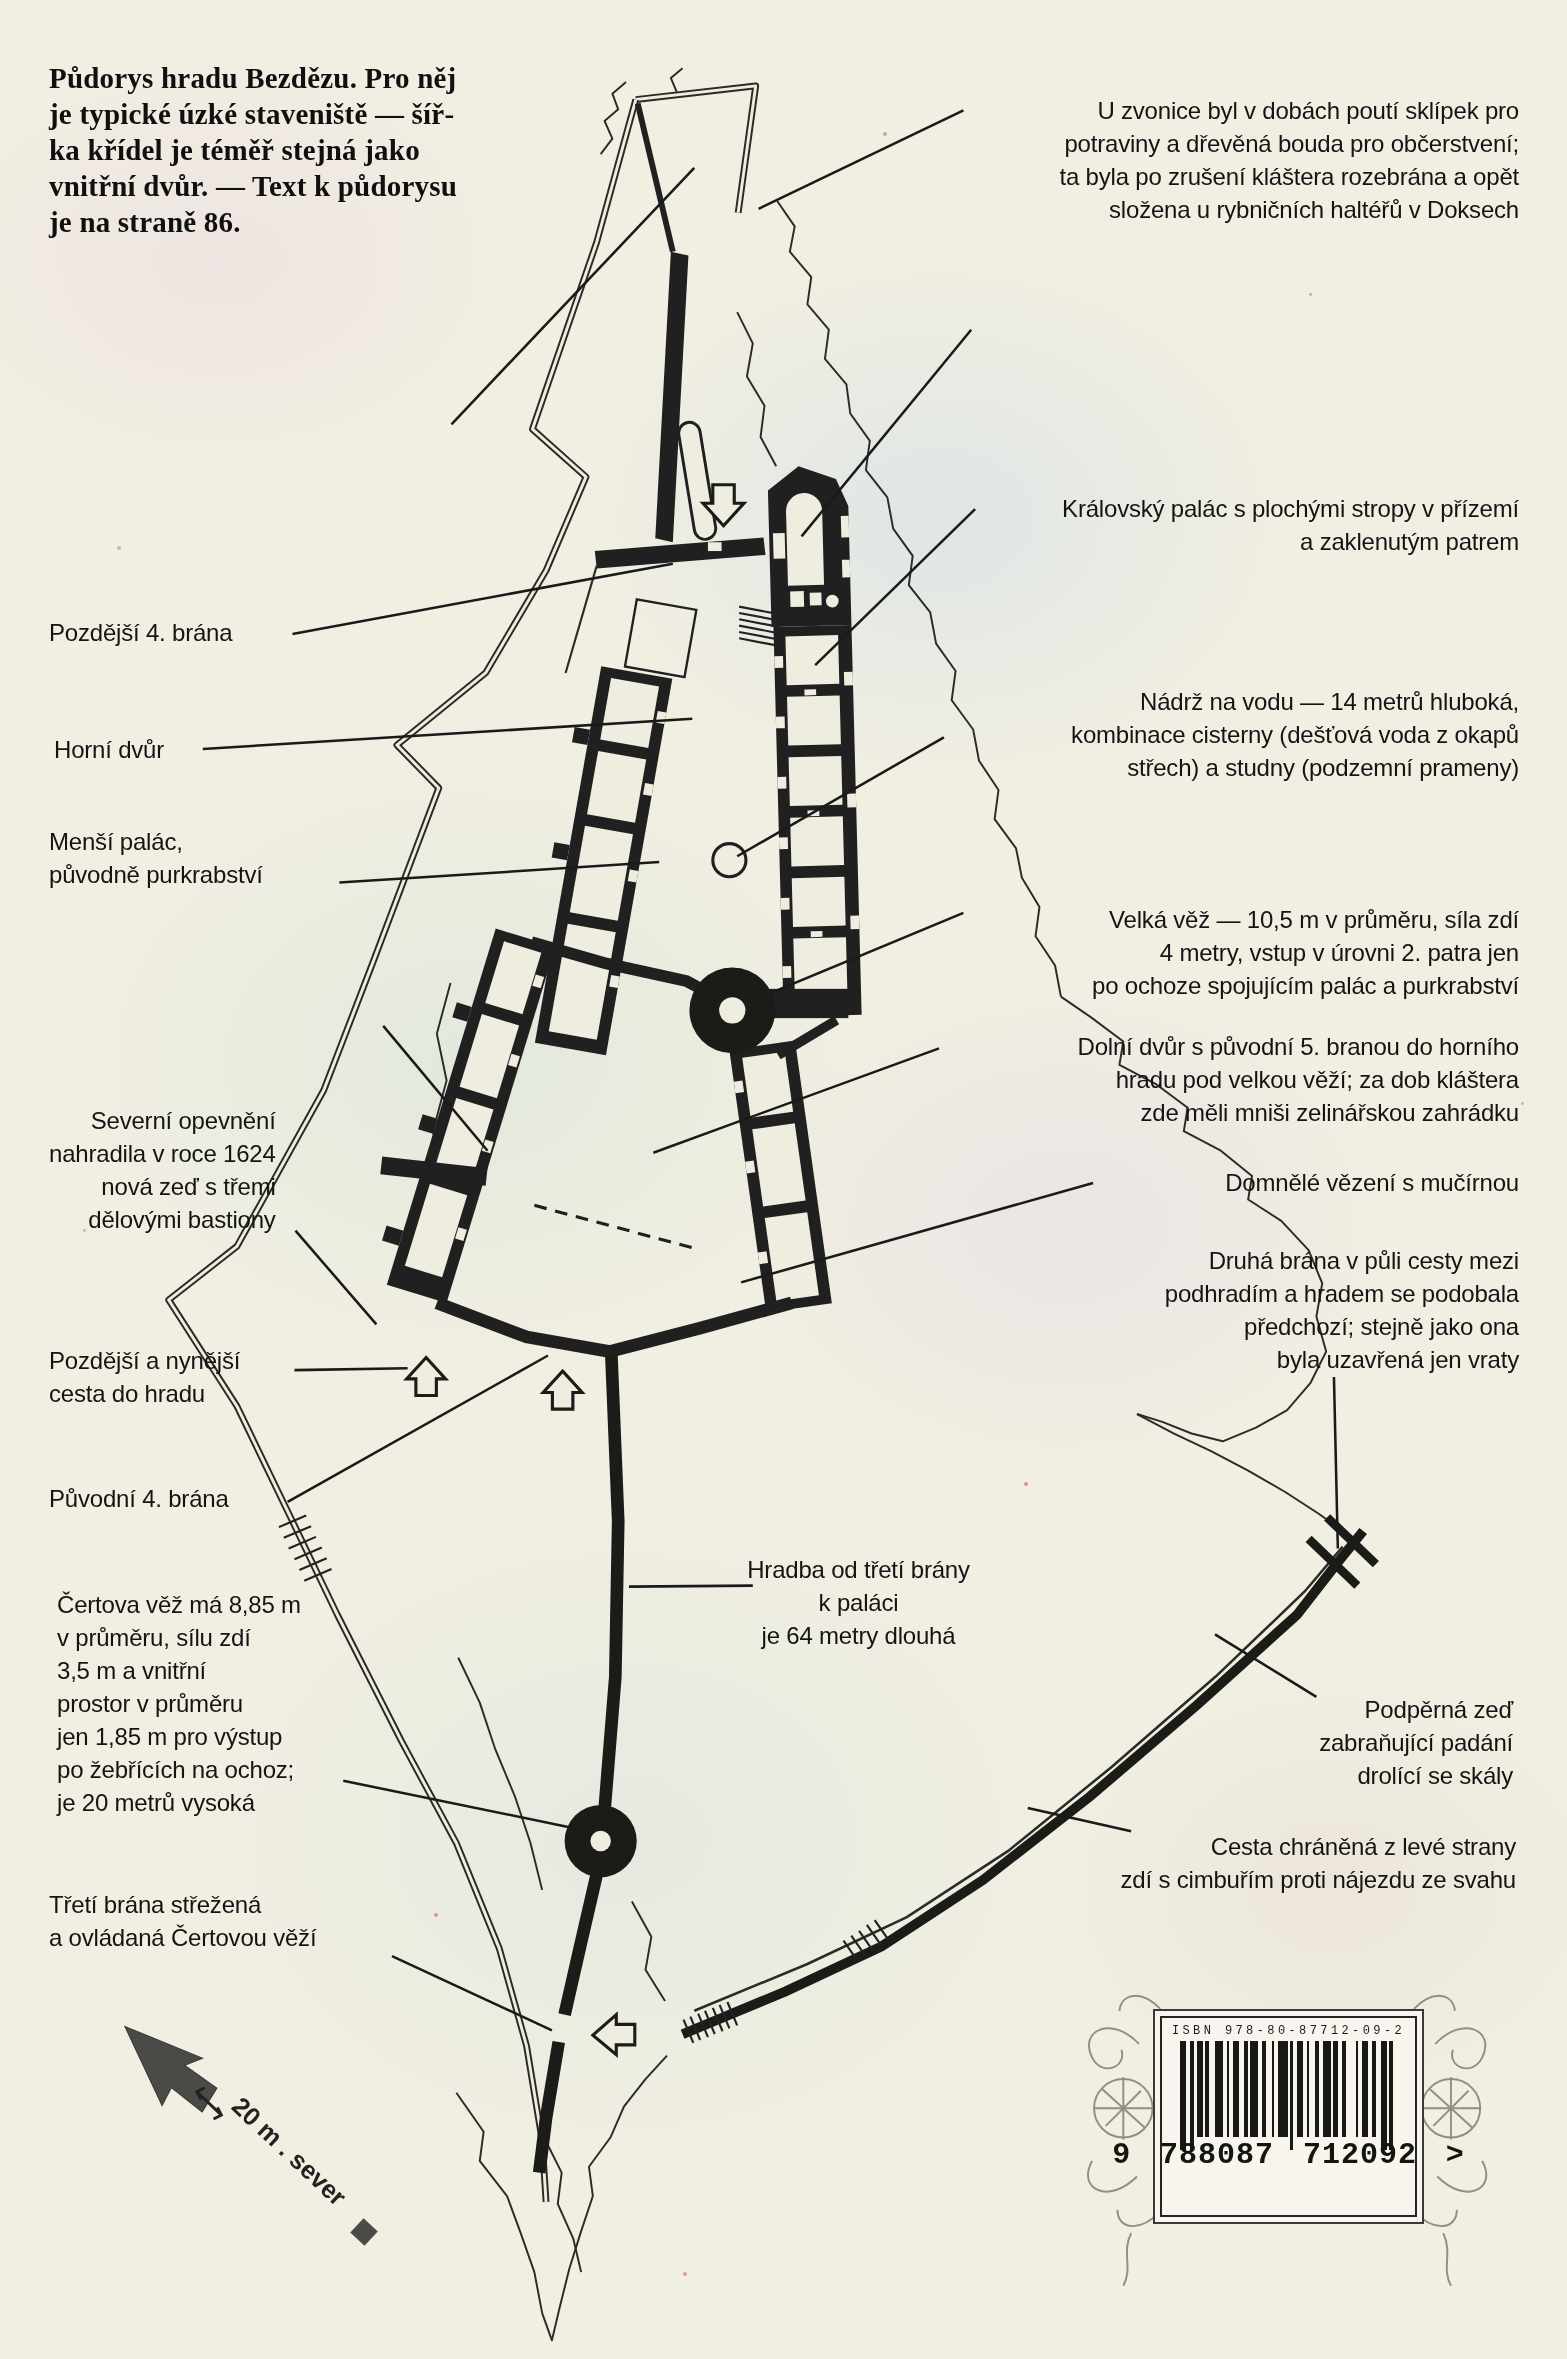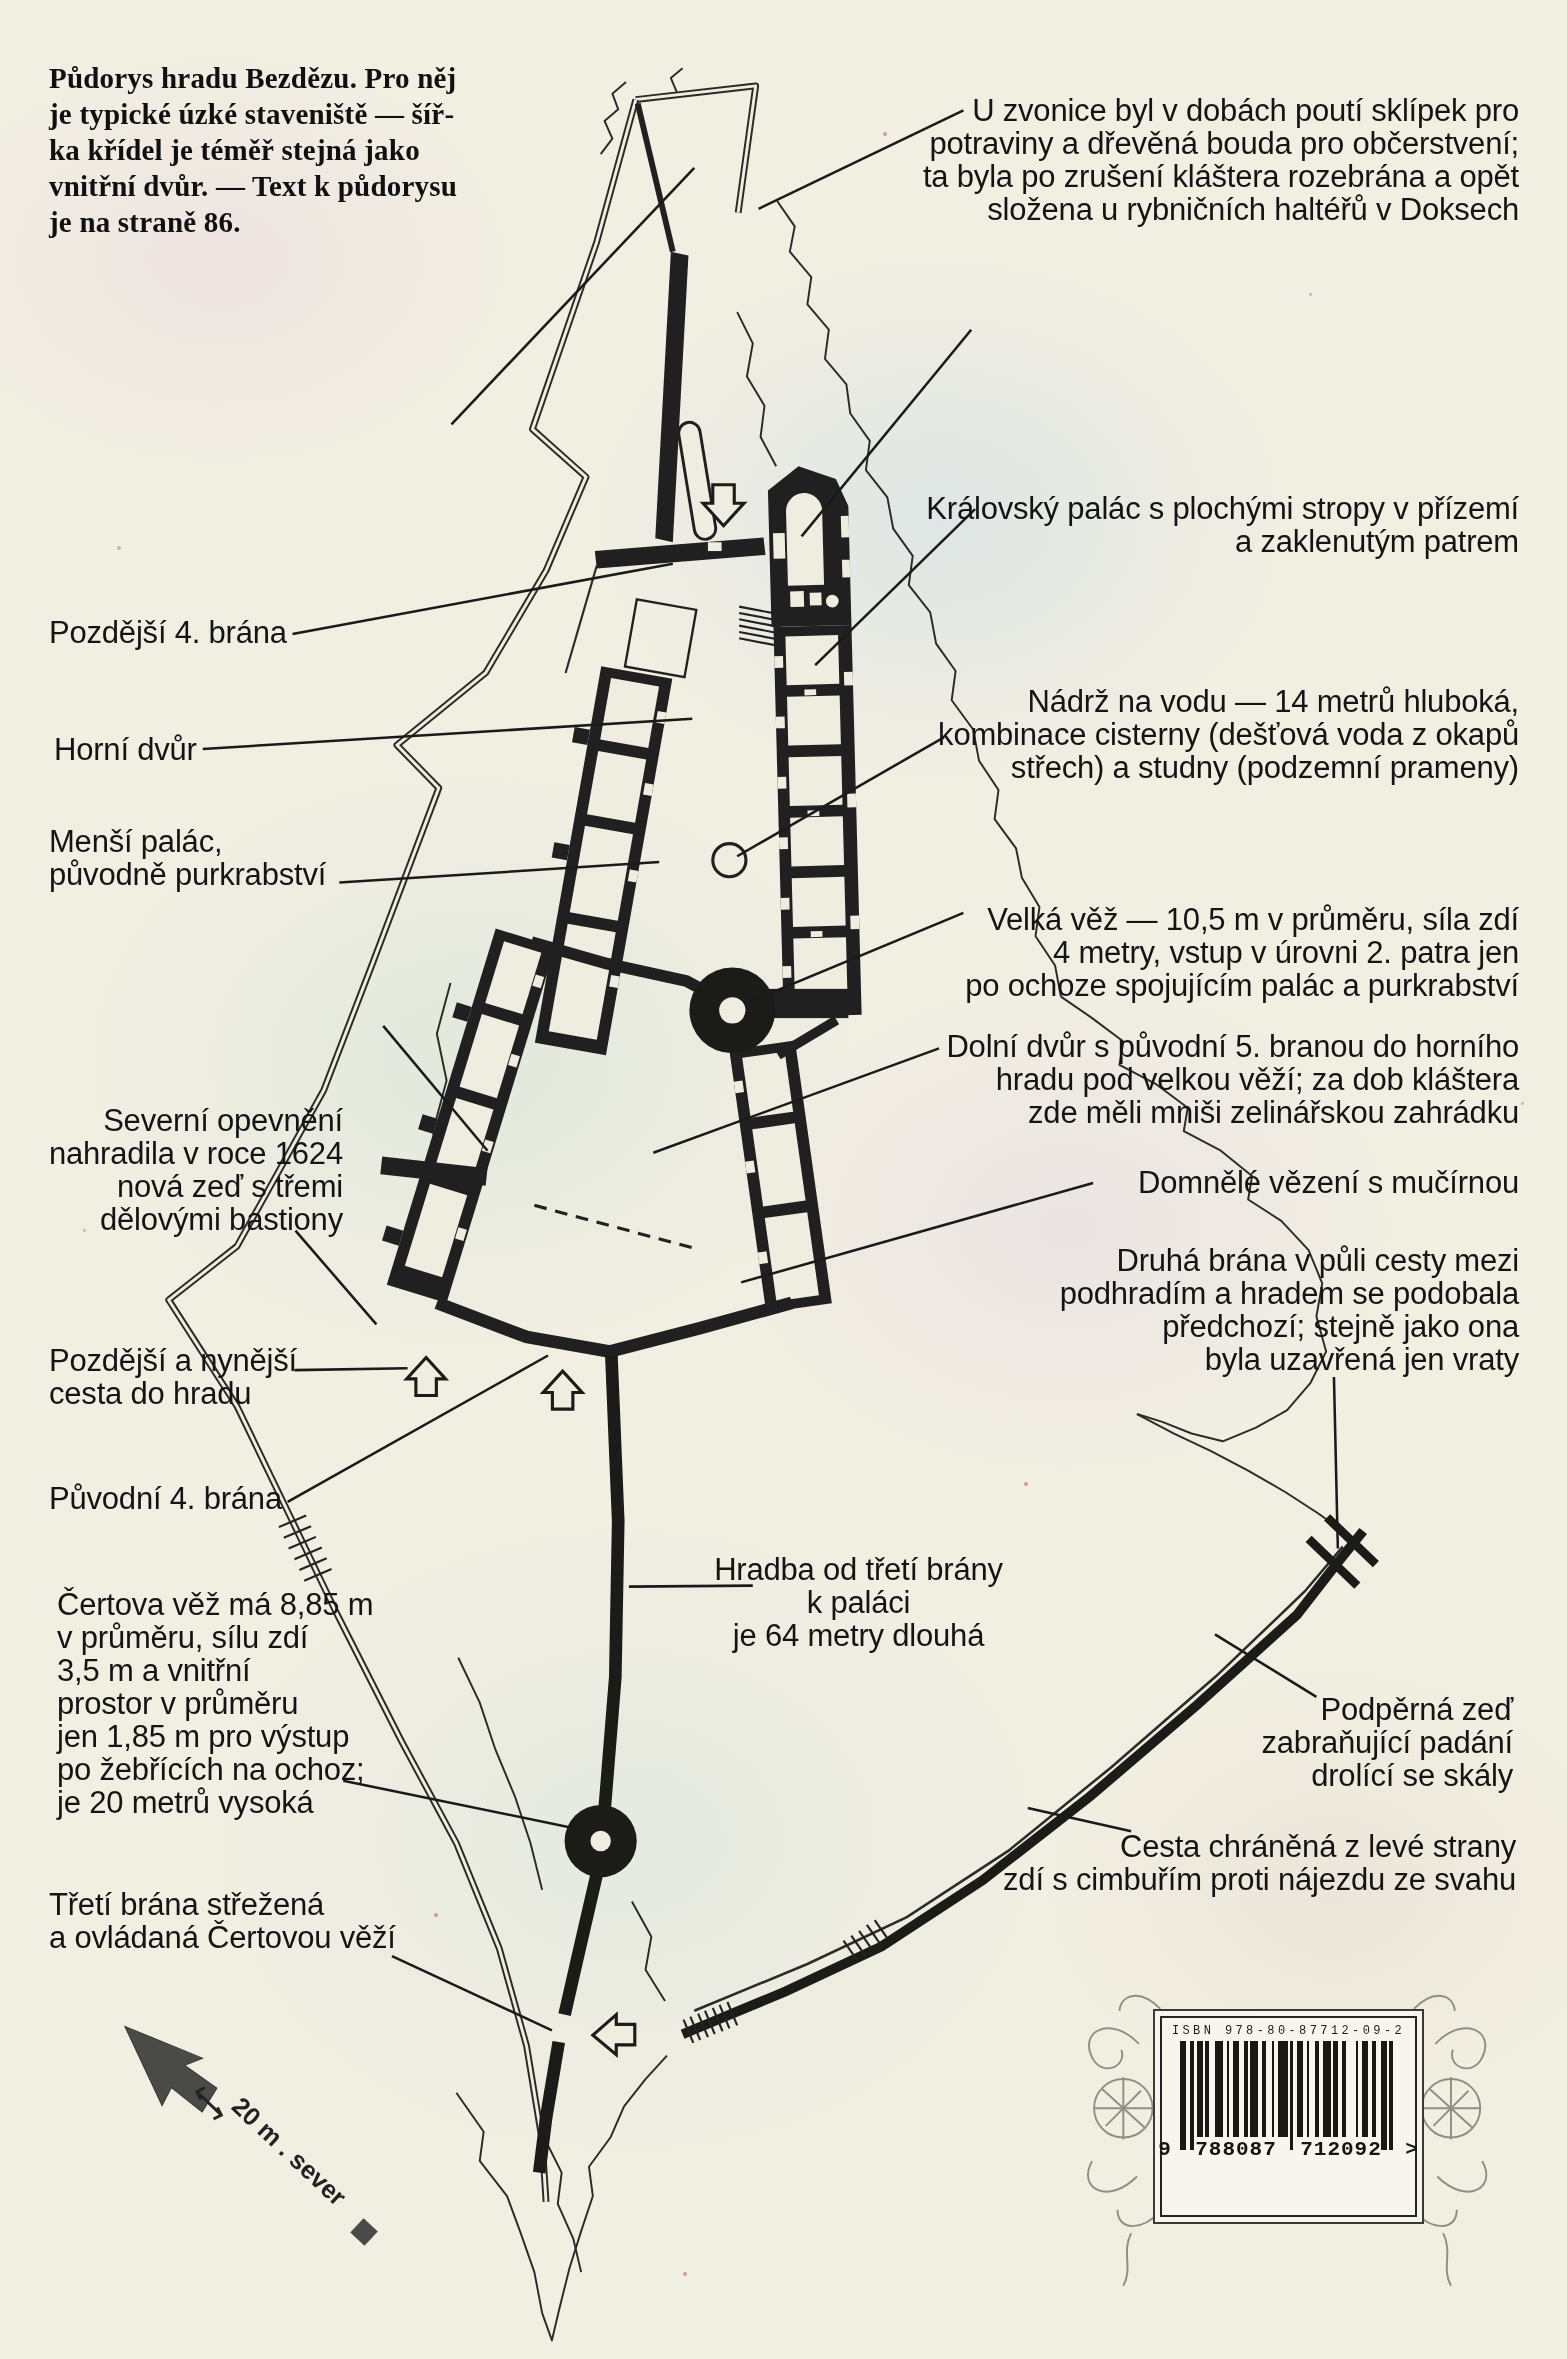--- a/index.html
+++ b/index.html
@@ -10,21 +10,21 @@
       radial-gradient(410px 293px at 14% 11%, rgba(236,220,224,.55), rgba(236,220,224,0) 70%),
       radial-gradient(488px 371px at 60% 22%, rgba(205,222,232,.50), rgba(205,222,232,0) 70%),
       radial-gradient(546px 410px at 30% 45%, rgba(208,226,214,.45), rgba(208,226,214,0) 70%),
       radial-gradient(468px 351px at 68% 52%, rgba(224,214,230,.40), rgba(224,214,230,0) 70%),
       radial-gradient(585px 449px at 40% 78%, rgba(214,228,222,.45), rgba(214,228,222,0) 70%),
       radial-gradient(410px 312px at 85% 80%, rgba(232,222,210,.50), rgba(232,222,210,0) 70%);
     font-family:"Liberation Sans",sans-serif;color:#151515;
   }
   .plan-svg{position:absolute;left:0;top:0;z-index:1;}
   .label{
-    position:absolute;z-index:3;font-size:31px;line-height:33px;
+    position:absolute;z-index:3;font-size:24px;line-height:33px;
     letter-spacing:-0.2px;white-space:pre-line;color:#141414;
   }
   .label.right{text-align:right;}
   .label.center{text-align:center;}
   .intro{
     position:absolute;z-index:3;left:49px;top:60px;width:488px;
     font-family:"Liberation Serif",serif;font-weight:700;
     font-size:29px;line-height:36px;letter-spacing:0.2px;
     white-space:pre-line;color:#101010;
   }
@@ -41,21 +41,21 @@
   .isbn-line{
     font-family:"Liberation Mono","DejaVu Sans Mono",monospace;
     font-size:12px;letter-spacing:3.4px;color:#1c1c1c;white-space:nowrap;
   }
   .bars{height:111px;margin-top:2.9px;display:flex;align-items:flex-start;}
   .bars span{display:block;height:96px;}
   .bars span.tall{height:109px;}
   .bars span.bar{background:#181814;}
   .digits{
     font-family:"Liberation Mono","DejaVu Sans Mono",monospace;font-weight:700;
-    font-size:21px;letter-spacing:1px;word-spacing:9.8px;color:#15150f;
+    font-size:30px;letter-spacing:1px;word-spacing:9.8px;color:#15150f;
     margin-top:-13.7px;background:transparent;white-space:nowrap;
   }
 </style>
 </head>
 <body>
 
 <div class="page">
 
   <svg class="plan-svg" width="1567" height="2359" viewBox="0 0 1607 2419">
 

